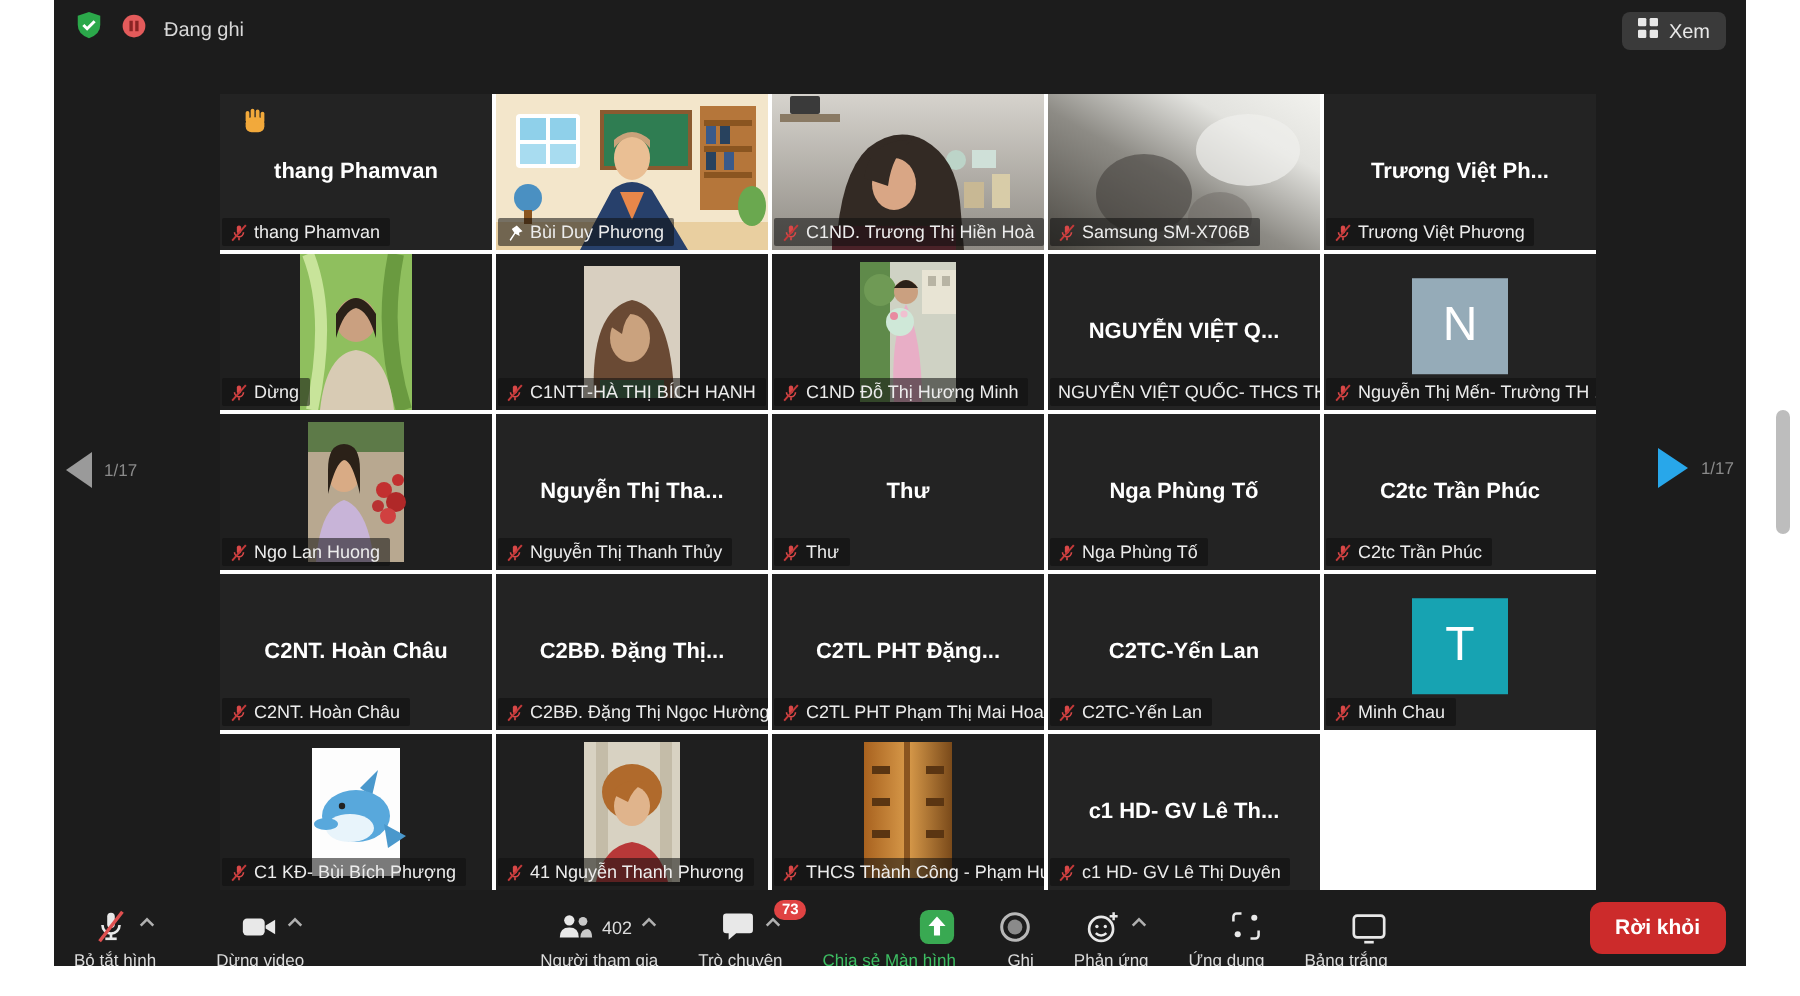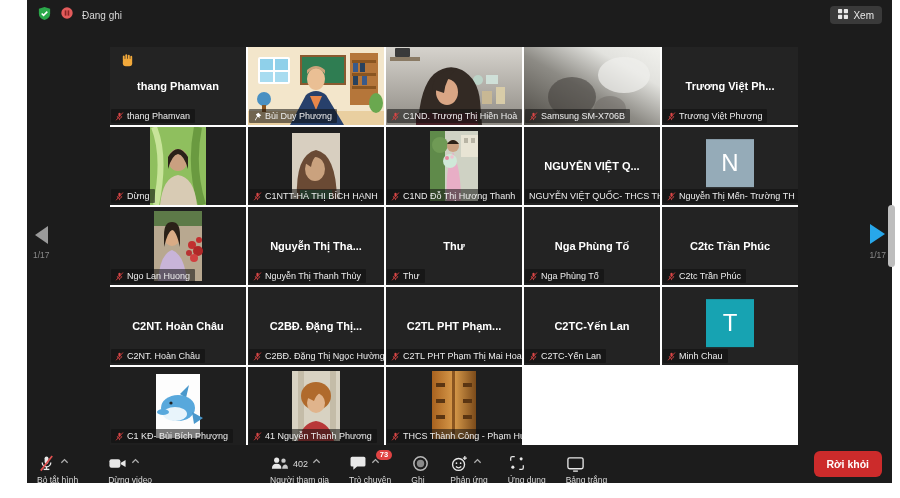--- a/index.html
+++ b/index.html
@@ -1,18 +1,18 @@
 <!DOCTYPE html>
 <html><head>
 <meta charset="utf-8">
 <style>
   html,body{margin:0;padding:0;}
   body{width:900px;height:498px;background:#ffffff;position:relative;overflow:hidden;
        font-family:"Liberation Sans","DejaVu Sans",sans-serif;}
-  .app{position:absolute;left:27px;top:0;width:846px;height:483px;background:#1c1c1c;overflow:hidden;padding-left:19px;}
+  .app{position:absolute;left:27px;top:0;width:846px;height:483px;background:#1c1c1c;overflow:hidden;}
 
   
   .topbar{position:absolute;top:0;left:0;right:0;height:30px;display:flex;align-items:center;padding:0 10px;box-sizing:border-box;}
   .rec-group{display:flex;align-items:center;gap:8px;}
   .rec-text{color:#d8d8d8;font-size:10px;}
   .view-btn{margin-left:auto;display:flex;align-items:flex-end;gap:5px;background:#3a3a3a;border-radius:4px;
             padding:3px 8px;color:#e8e8e8;font-size:10px;cursor:default;}
 
   
   .grid{position:absolute;left:83px;top:47px;width:688px;height:398px;display:grid;
@@ -25,32 +25,32 @@
                color:#ffffff;font-size:11px;font-weight:bold;text-align:center;padding:0 6px;}
   .tile-label{position:absolute;left:1px;bottom:2px;max-width:96%;display:flex;align-items:center;gap:3px;
               background:rgba(15,15,15,0.55);padding:2px 5px 2px 4px;color:#ececec;font-size:9px;
               white-space:nowrap;overflow:hidden;border-radius:1px;}
   .tile-label .lbl-ic{flex:0 0 auto;display:flex;}
   .avatar-box{position:absolute;left:50%;top:50%;transform:translate(-50%,-56%);width:48px;height:48px;
               display:flex;align-items:center;justify-content:center;color:#ffffff;font-size:24px;}
   .hand-ic{position:absolute;left:10px;top:6px;}
 
   
-  .nav{position:absolute;display:flex;flex-direction:column;align-items:center;gap:6px;}
+  .nav{position:absolute;display:flex;flex-direction:row;align-items:center;gap:6px;}
   .nav-left{left:6px;top:226px;}
   .nav-right{right:6px;top:224px;}
   .tri-left{width:0;height:0;border-top:9px solid transparent;border-bottom:9px solid transparent;border-right:13px solid #9a9a9a;}
   .tri-right{width:0;height:0;border-top:10px solid transparent;border-bottom:10px solid transparent;border-left:15px solid #28a7ea;}
   .page-num{color:#8a8a8a;font-size:8.5px;}
 
   
   .toolbar{position:absolute;left:0;right:0;bottom:0;height:38px;display:flex;align-items:center;padding:0 10px;box-sizing:border-box;}
   .tb-left{display:flex;gap:30px;}
   .tb-center{display:flex;gap:20px;margin-left:118px;align-items:flex-start;}
-  .tb-item{display:flex;flex-direction:column;align-items:flex-start;gap:2px;color:#dcdcdc;font-size:8.5px;cursor:default;margin-top:12px;}
+  .tb-item{display:flex;flex-direction:column;align-items:flex-end;gap:2px;color:#dcdcdc;font-size:8.5px;cursor:default;margin-top:12px;}
   .tb-item.green{color:#3dbf63;}
   .tb-iconrow{display:flex;align-items:center;gap:4px;height:18px;position:relative;}
   .tb-count{font-size:9px;color:#dcdcdc;}
   .tb-chev{display:flex;margin-top:-6px;}
   .badge{position:absolute;top:-5px;right:-12px;background:#e04343;color:#fff;font-size:7.5px;font-weight:bold;
          padding:1px 4px;border-radius:7px;line-height:1.1;}
   .leave-btn{margin-left:auto;background:#cc2b2b;color:#ffffff;font-size:10.5px;font-weight:bold;
              border:none;border-radius:6px;padding:7px 13px;cursor:default;}
 
   .scroll-thumb{position:absolute;left:888px;top:205px;width:7px;height:62px;background:#bdbdbd;border-radius:4px;}
@@ -299,21 +299,21 @@
         </div>
         <div class="tile-label">
           <span class="lbl-ic">
             <svg width="9" height="9" viewBox="0 0 10 10">
               <rect x="3.8" y="0.8" width="2.4" height="4.6" rx="1.2" fill="#d84848"></rect>
               <path d="M2.5 4.6 a2.5 2.5 0 0 0 5 0" stroke="#d84848" stroke-width="0.9" fill="none"></path>
               <line x1="5" y1="7.4" x2="5" y2="9" stroke="#d84848" stroke-width="0.9"></line>
               <line x1="1.2" y1="9.2" x2="8.8" y2="0.6" stroke="#c43a3a" stroke-width="1.1"></line>
             </svg>
           </span>
-          <span>C1ND Đỗ Thị Hương Thanh</span>
+          <span>C1ND Đỗ Thị Hương Minh</span>
         </div>
       </div>
       <div class="tile">
         <div class="tile-center">NGUYỄN VIỆT Q...</div>
         <div class="tile-label">
           <span>NGUYỄN VIỆT QUỐC- THCS THỐ...</span>
         </div>
       </div>
       <div class="tile">
         <div class="avatar-box" style="background: rgb(149, 171, 184);">
@@ -437,21 +437,21 @@
               <rect x="3.8" y="0.8" width="2.4" height="4.6" rx="1.2" fill="#d84848"></rect>
               <path d="M2.5 4.6 a2.5 2.5 0 0 0 5 0" stroke="#d84848" stroke-width="0.9" fill="none"></path>
               <line x1="5" y1="7.4" x2="5" y2="9" stroke="#d84848" stroke-width="0.9"></line>
               <line x1="1.2" y1="9.2" x2="8.8" y2="0.6" stroke="#c43a3a" stroke-width="1.1"></line>
             </svg>
           </span>
           <span>C2BĐ. Đặng Thị Ngọc Hường ...</span>
         </div>
       </div>
       <div class="tile">
-        <div class="tile-center">C2TL PHT Phạm...</div>
+        <div class="tile-center">C2TL PHT Đặng...</div>
         <div class="tile-label">
           <span class="lbl-ic">
             <svg width="9" height="9" viewBox="0 0 10 10">
               <rect x="3.8" y="0.8" width="2.4" height="4.6" rx="1.2" fill="#d84848"></rect>
               <path d="M2.5 4.6 a2.5 2.5 0 0 0 5 0" stroke="#d84848" stroke-width="0.9" fill="none"></path>
               <line x1="5" y1="7.4" x2="5" y2="9" stroke="#d84848" stroke-width="0.9"></line>
               <line x1="1.2" y1="9.2" x2="8.8" y2="0.6" stroke="#c43a3a" stroke-width="1.1"></line>
             </svg>
           </span>
           <span>C2TL PHT Phạm Thị Mai Hoa</span>
@@ -563,20 +563,34 @@
             <svg width="9" height="9" viewBox="0 0 10 10">
               <rect x="3.8" y="0.8" width="2.4" height="4.6" rx="1.2" fill="#d84848"></rect>
               <path d="M2.5 4.6 a2.5 2.5 0 0 0 5 0" stroke="#d84848" stroke-width="0.9" fill="none"></path>
               <line x1="5" y1="7.4" x2="5" y2="9" stroke="#d84848" stroke-width="0.9"></line>
               <line x1="1.2" y1="9.2" x2="8.8" y2="0.6" stroke="#c43a3a" stroke-width="1.1"></line>
             </svg>
           </span>
           <span>THCS Thành Công - Phạm Huế</span>
         </div>
       </div>
+      <div class="tile">
+        <div class="tile-center">c1 HD- GV Lê Th...</div>
+        <div class="tile-label">
+          <span class="lbl-ic">
+            <svg width="9" height="9" viewBox="0 0 10 10">
+              <rect x="3.8" y="0.8" width="2.4" height="4.6" rx="1.2" fill="#d84848"></rect>
+              <path d="M2.5 4.6 a2.5 2.5 0 0 0 5 0" stroke="#d84848" stroke-width="0.9" fill="none"></path>
+              <line x1="5" y1="7.4" x2="5" y2="9" stroke="#d84848" stroke-width="0.9"></line>
+              <line x1="1.2" y1="9.2" x2="8.8" y2="0.6" stroke="#c43a3a" stroke-width="1.1"></line>
+            </svg>
+          </span>
+          <span>c1 HD- GV Lê Thị Duyên</span>
+        </div>
+      </div>
     </div>
 
   <div class="nav nav-right">
     <div class="tri-right"></div>
     <div class="page-num">1/17</div>
   </div>
 
   <div class="toolbar">
     <div class="tb-left">
         <div class="tb-item">
@@ -636,20 +650,29 @@
               </svg></span>
             <span class="badge">73</span>
             <span class="tb-chev">
               <svg width="9" height="6" viewBox="0 0 10 6">
                 <path d="M1.5 5 L5 1.5 L8.5 5" stroke="#b0b0b0" stroke-width="1.4" fill="none"></path>
               </svg>
             </span>
           </div>
           <div>Trò chuyện</div>
         </div>
+        <div class="tb-item green">
+          <div class="tb-iconrow">
+            <span><svg width="19" height="19" viewBox="0 0 20 20">
+                <rect x="1" y="1" width="18" height="18" rx="4.5" fill="#39a952"></rect>
+                <path d="M10 4.5 L14.5 9.5 H11.6 V14.5 h-3.2 V9.5 H5.5 Z" fill="#ffffff"></path>
+              </svg></span>
+          </div>
+          <div>Chia sẻ Màn hình</div>
+        </div>
         <div class="tb-item">
           <div class="tb-iconrow">
             <span><svg width="19" height="19" viewBox="0 0 20 20">
                 <circle cx="10" cy="10" r="7" fill="none" stroke="#b8b8b8" stroke-width="1.6"></circle>
                 <circle cx="10" cy="10" r="3.9" fill="#8a8a8a"></circle>
               </svg></span>
           </div>
           <div>Ghi</div>
         </div>
         <div class="tb-item">

